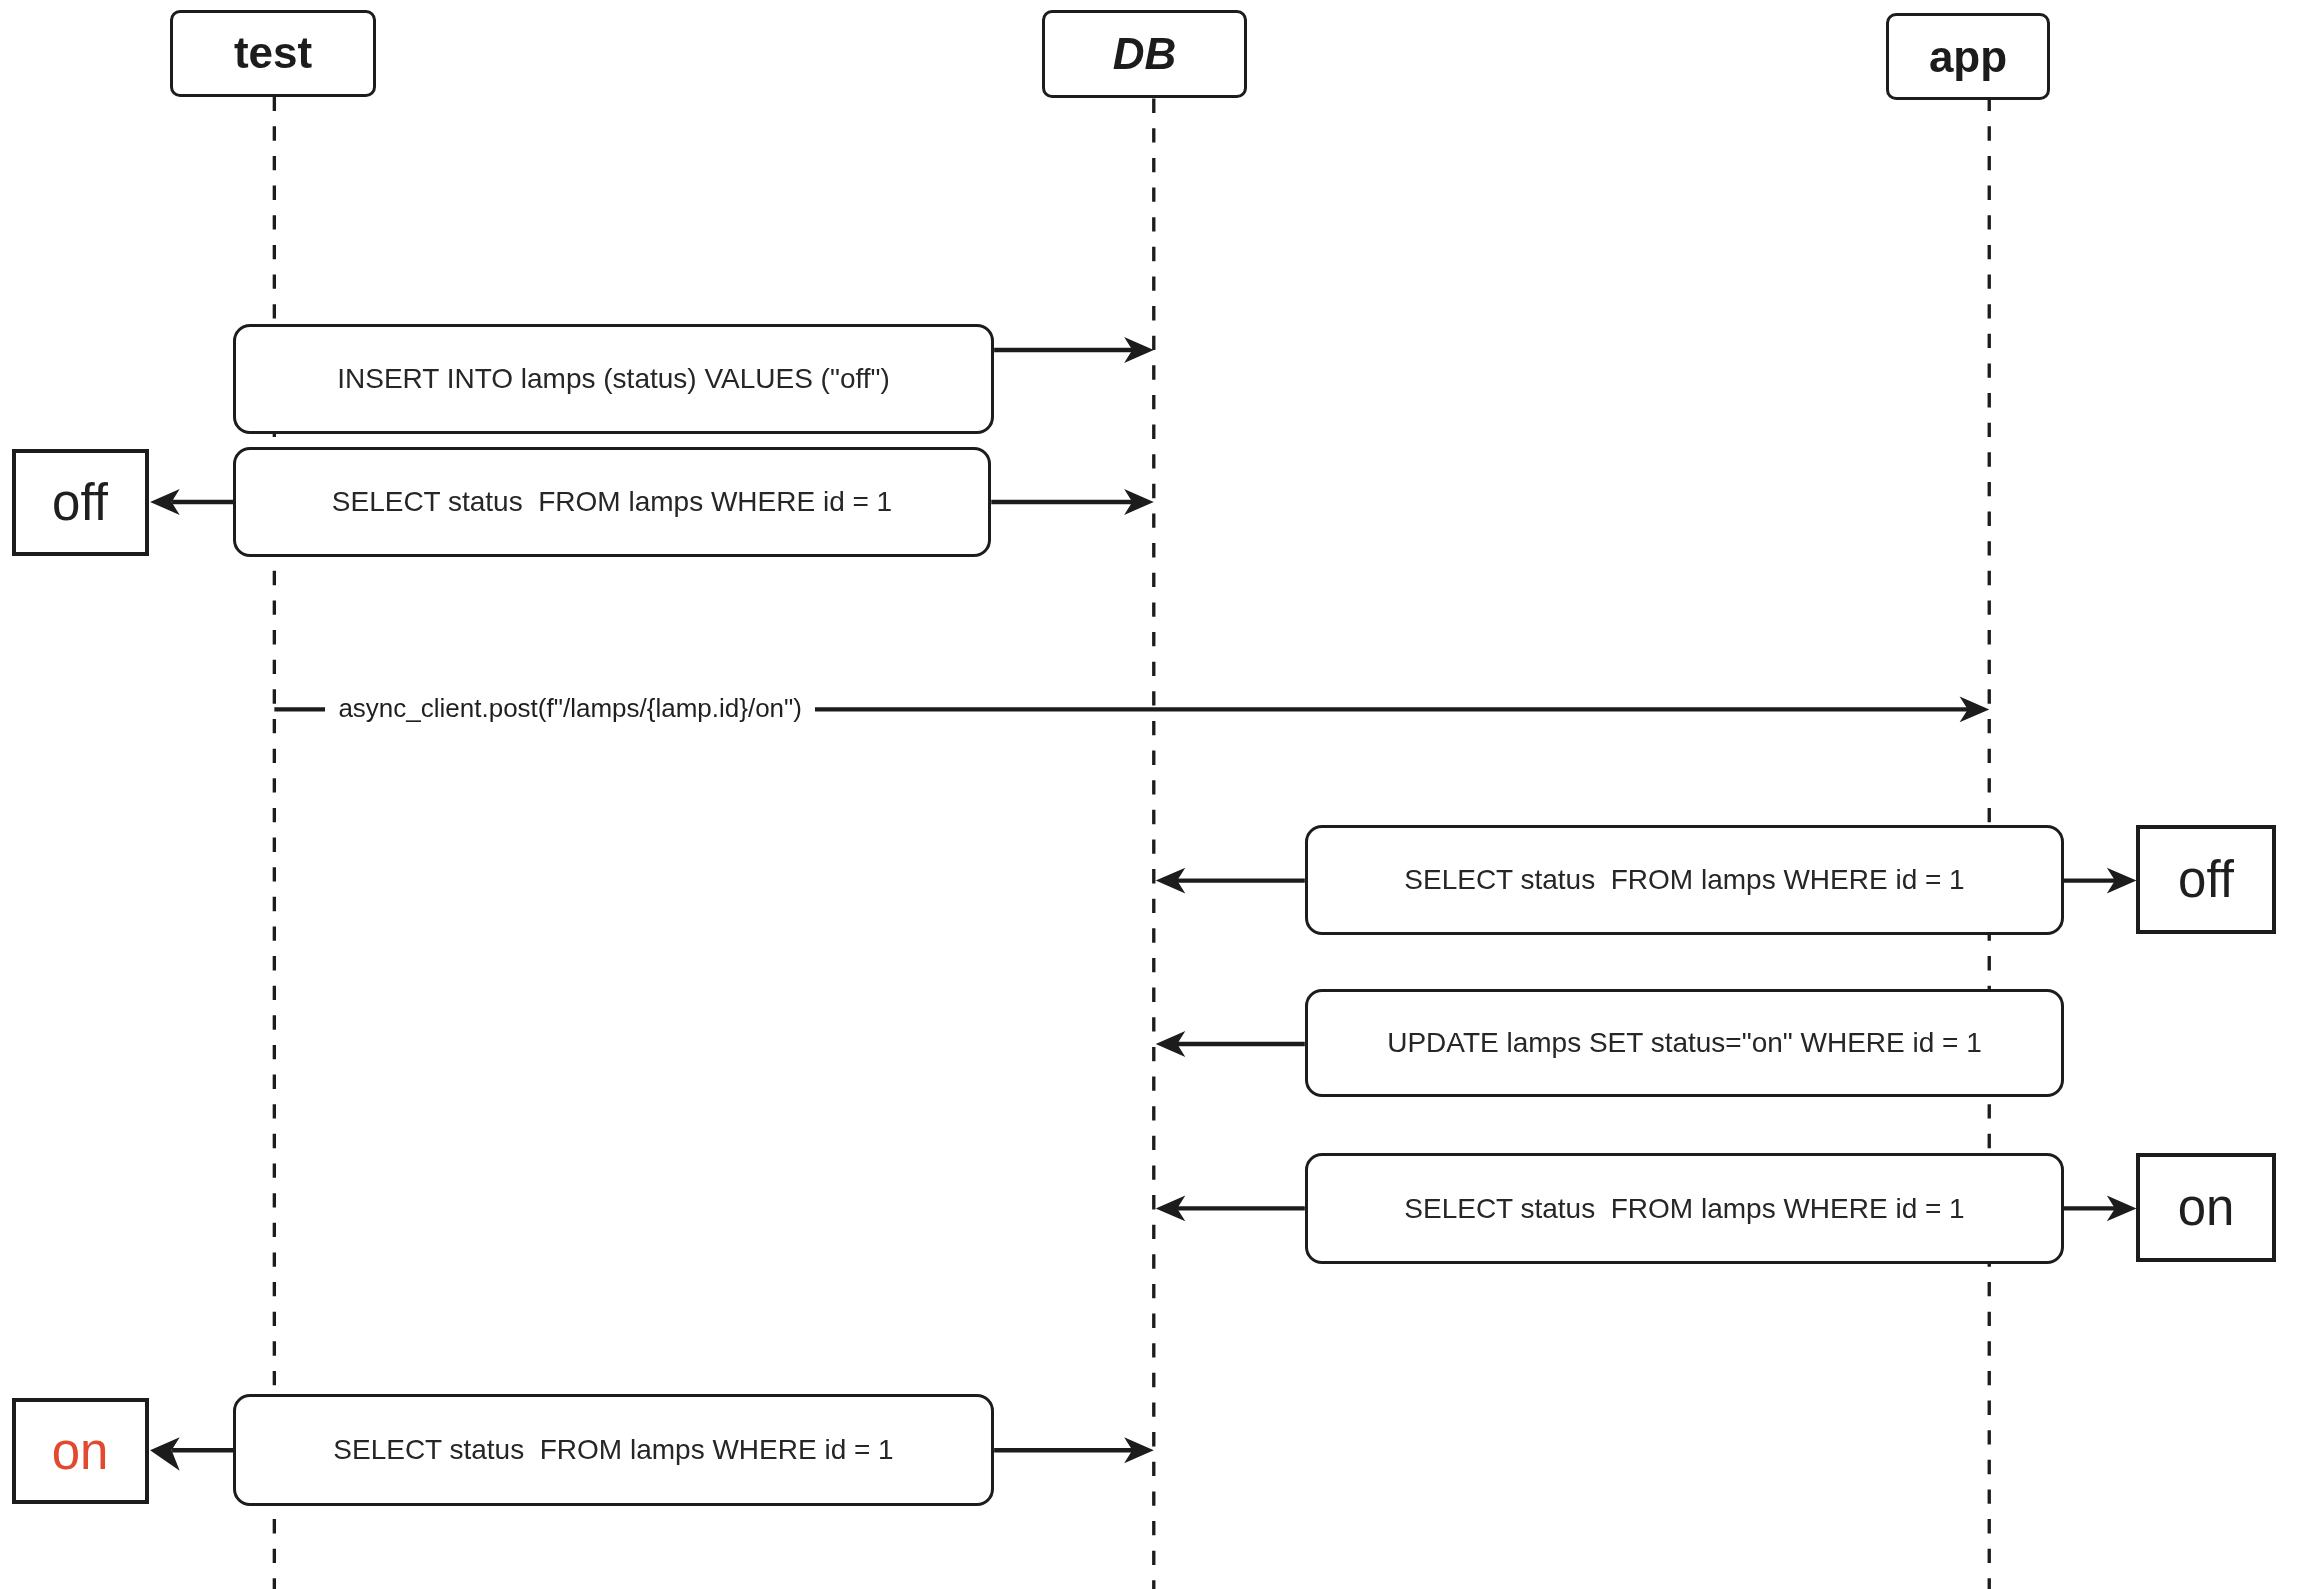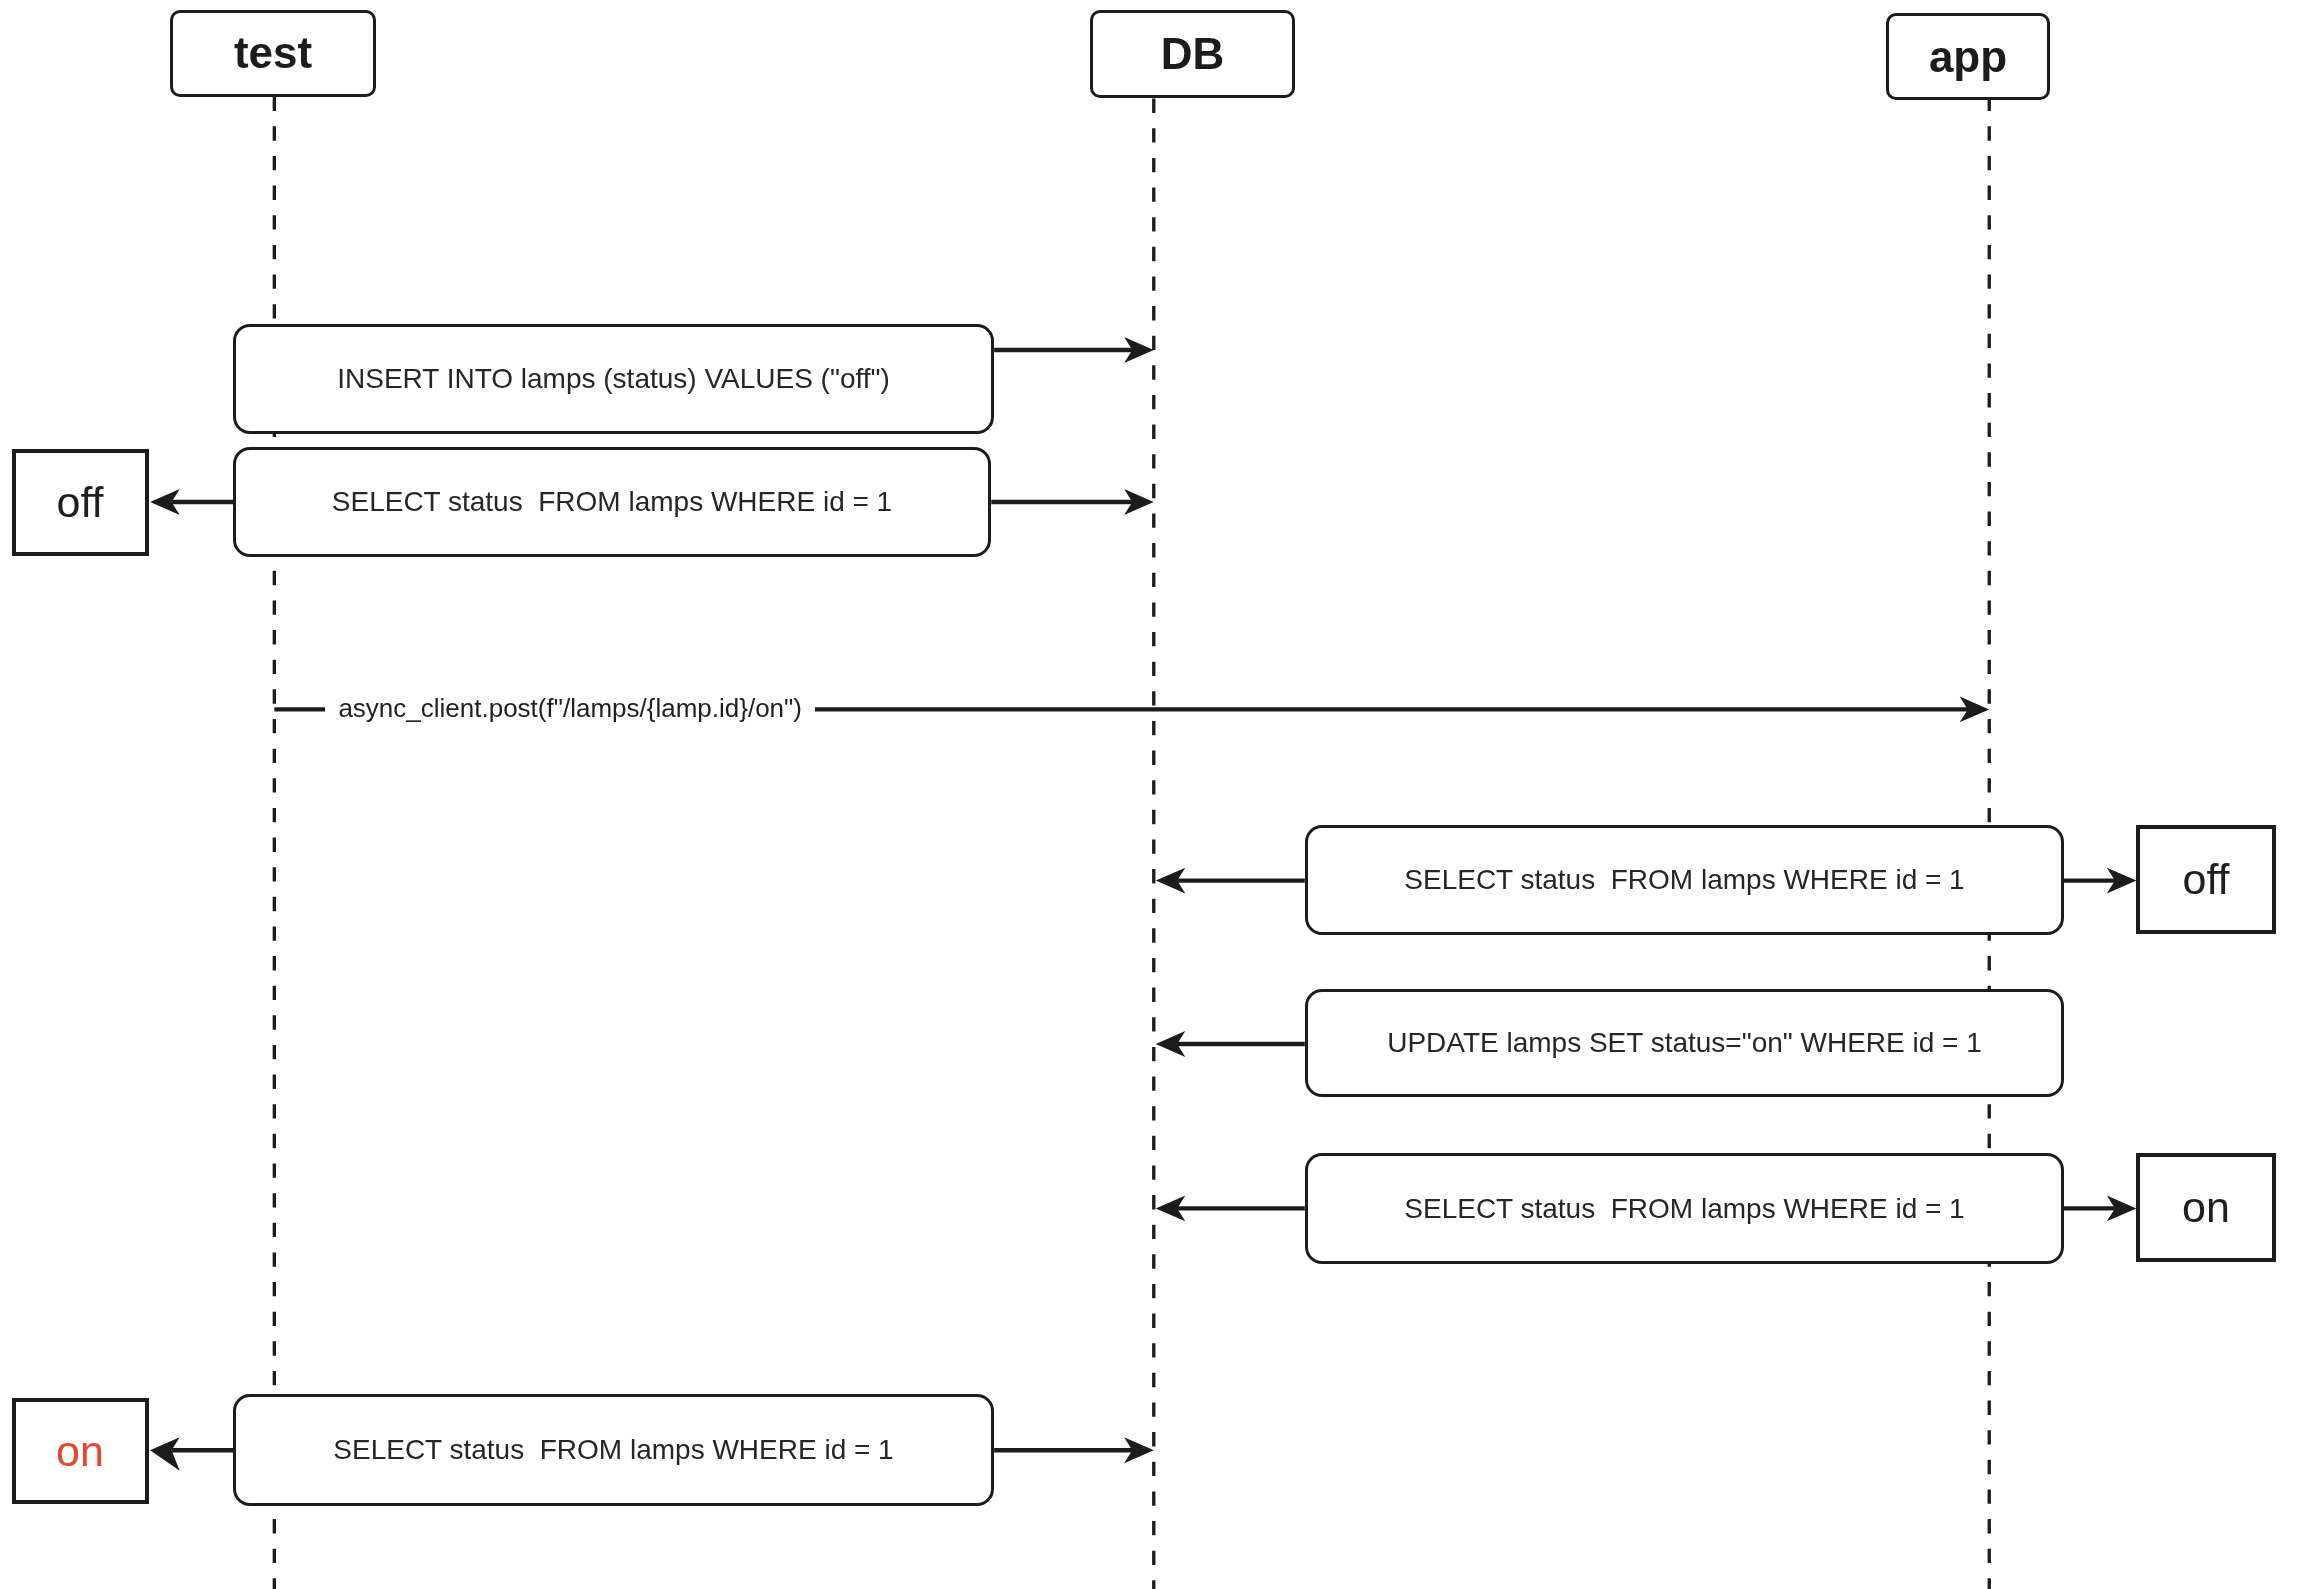--- a/index.html
+++ b/index.html
@@ -37,21 +37,21 @@
     border-radius: 10px;
   }
   .msg {
     border-radius: 17px;
     font-size: 28px;
     white-space: pre;
     color: #262626;
   }
   .res {
     border-width: 4.8px;
-    font-size: 43px;
+    font-size: 51px;
     color: #1f1f1f;
   }
   .res.highlight {
     color: #e2492e;
   }
   .async-label {
     position: absolute;
     transform: translateY(-50%);
     background: #ffffff;
     padding: 0 13.4px;
@@ -113,21 +113,21 @@
 
     <line class="arrow-line" x1="244" y1="1517" x2="180" y2="1517"></line>
     <polygon class="arrow-head" points="157,1517 188,1503.5 179.5,1517 188,1538.5"></polygon>
     <line class="arrow-line" x1="1040" y1="1517" x2="1186" y2="1517"></line>
     <polygon class="arrow-head" points="1207,1517 1176,1503.5 1184.5,1517 1176,1530.5"></polygon>
   </svg>
 
   <div class="box actor" style="left:170px; top:9.6px; width:206px; height:87px;">
     <span>test</span>
   </div>
-  <div class="box actor" style="left:1090px; top:9.6px; width:205px; height:88px;">
+  <div class="box actor" style="left:1042px; top:9.6px; width:205px; height:88px;font-style:italic;">
     <span>DB</span>
   </div>
   <div class="box actor" style="left:1886px; top:13px; width:164px; height:87px;">
     <span>app</span>
   </div>
 
   <div class="box msg" style="left:233px; top:294px; width:761px; height:110px;margin-top:30px;">
     <span>INSERT INTO lamps (status) VALUES ("off")</span>
   </div>
 

